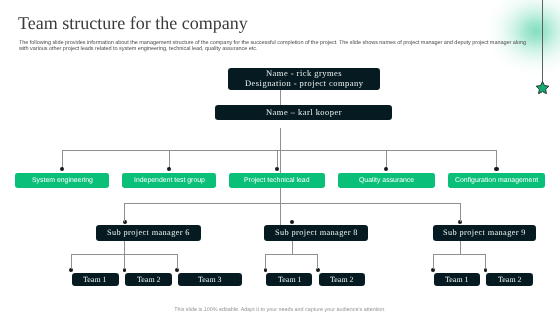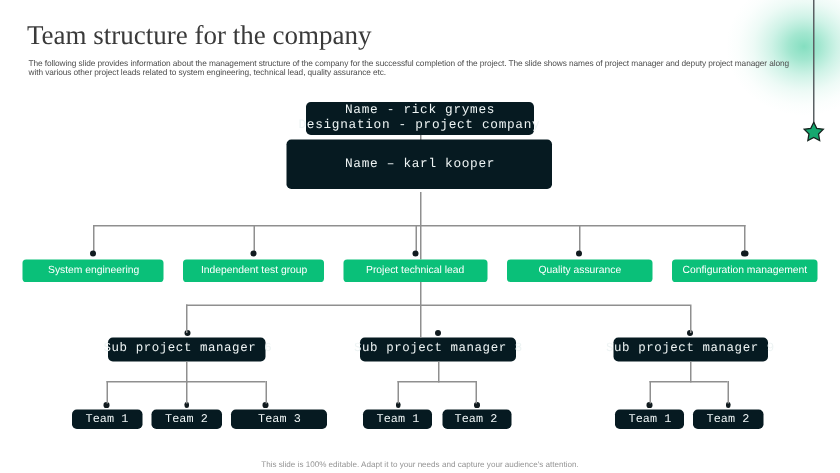--- a/index.html
+++ b/index.html
@@ -14,21 +14,21 @@
 
   .title{position:absolute;left:18.1px;top:12.6px;font-family:"Liberation Serif",serif;
          font-size:18px;font-weight:400;color:#3a3a3a;letter-spacing:0px;white-space:nowrap;}
   .subtitle{position:absolute;left:18.6px;top:40.2px;width:512px;font-family:"Liberation Sans",sans-serif;
             font-size:5.55px;line-height:6.3px;color:#4f4f4f;letter-spacing:-0.06px;}
   .footer{position:absolute;left:0;right:0;top:307.3px;text-align:center;
           font-size:5.4px;line-height:7px;color:#949494;font-family:"Liberation Sans",sans-serif;}
 
   .node{position:absolute;box-sizing:border-box;display:flex;flex-direction:column;
         align-items:center;justify-content:center;text-align:center;}
-  .dark{background:#061a21;border-radius:3.2px;color:#eef4f4;font-family:Liberation Mono, monospace;}
+  .dark{background:#061a21;border-radius:3.2px;color:#eef4f4;font-family:Liberation Serif, serif;margin-left:24px;}
   .green{background:#0ac079;border-radius:2.4px;color:#ffffff;font-family:"Liberation Sans",sans-serif;}
 
   .nl{font-size:8.5px;line-height:9.8px;letter-spacing:0.46px;white-space:nowrap;}
   .ln{position:absolute;background:#8f8f8f;}
   .dot{position:absolute;background:#111b1f;border-radius:50%;}
 </style>
 </head>
 <body>
 
 <div id="slide">
@@ -54,21 +54,21 @@
   <div class="title">Team structure for the company</div>
   <div class="subtitle">The following slide provides information about the management structure of the company for the successful completion of the project. The slide shows names of project manager and deputy project manager along with various other project leads related to system engineering, technical lead, quality assurance etc.</div>
 
   <div class="node dark" style="left:204px;top:67.6px;width:152px;height:22.2px;">
     <div class="nl">Name - rick grymes</div>
     <div class="nl">Designation - project company</div>
   </div>
 
   <div class="ln" style="left:280px;top:90px;width:0.8px;height:16px;"></div>
 
-  <div class="node dark" style="left:191.2px;top:93px;width:177px;height:33px;">
+  <div class="node dark" style="left:191.2px;top:105px;width:177px;height:15px;">
     <div class="nl">Name – karl kooper</div>
   </div>
 
   <div class="ln" style="left:280px;top:128px;width:0.8px;height:45px;"></div>
   <div class="ln" style="left:62px;top:150px;width:435px;height:0.8px;"></div>
 
   <div id="l3">
       <div class="ln" style="left:61.699999999999996px;top:150px;width:0.8px;height:19px;"></div>
      <div class="dot" style="left:59.99999999999999px;top:167px;width:4.2px;height:4.2px;"></div>
      <div class="node green" style="left:15.2px;top:173px;width:93.8px;height:14.5px;">

